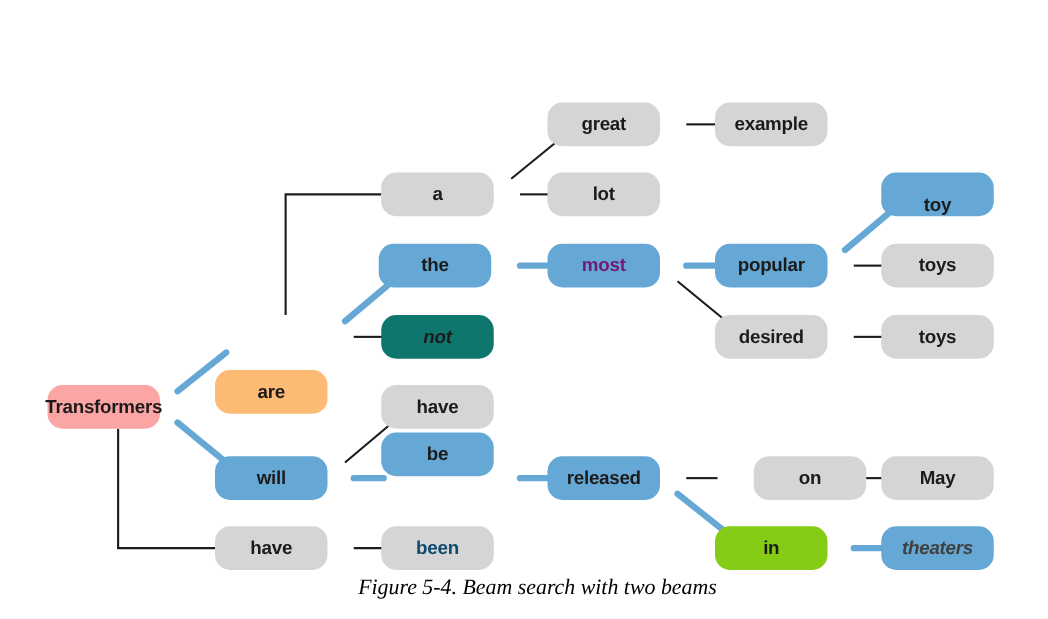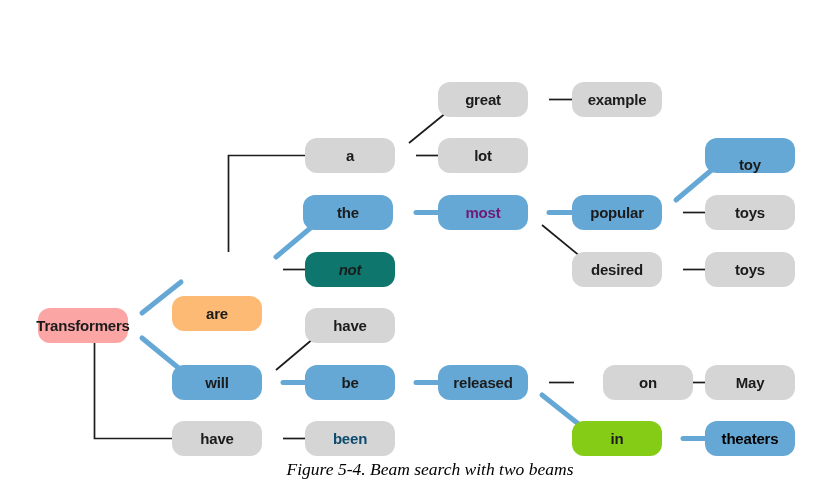--- a/index.html
+++ b/index.html
@@ -90,21 +90,21 @@
       </div>
       <div class="node" style="left: 303px; top: 195px; background: rgb(101, 168, 213); color: rgb(27, 27, 27);">
         <span>the</span>
       </div>
       <div class="node" style="left: 305px; top: 252px; background: #0f766e; color: rgb(27, 27, 27); font-style: italic;">
         <span>not</span>
       </div>
       <div class="node" style="left: 305px; top: 308px; background: rgb(213, 213, 213); color: rgb(27, 27, 27);">
         <span>have</span>
       </div>
-      <div class="node" style="left: 305px; top: 365px; background: rgb(101, 168, 213); color: rgb(27, 27, 27);">
+      <div class="node" style="left: 305px; top: 346px; background: rgb(101, 168, 213); color: rgb(27, 27, 27);">
         <span>be</span>
       </div>
       <div class="node" style="left: 305px; top: 421px; background: rgb(213, 213, 213); color: #0c4a6e;">
         <span>been</span>
       </div>
       <div class="node" style="left: 438px; top: 82px; background: rgb(213, 213, 213); color: rgb(27, 27, 27);">
         <span>great</span>
       </div>
       <div class="node" style="left: 438px; top: 138px; background: rgb(213, 213, 213); color: rgb(27, 27, 27);">
         <span>lot</span>
@@ -135,18 +135,18 @@
       </div>
       <div class="node" style="left: 705px; top: 195px; background: rgb(213, 213, 213); color: rgb(27, 27, 27);">
         <span>toys</span>
       </div>
       <div class="node" style="left: 705px; top: 252px; background: rgb(213, 213, 213); color: rgb(27, 27, 27);">
         <span>toys</span>
       </div>
       <div class="node" style="left: 705px; top: 365px; background: rgb(213, 213, 213); color: rgb(27, 27, 27);">
         <span>May</span>
       </div>
-      <div class="node" style="left: 705px; top: 421px; background: rgb(101, 168, 213); color: #000000;">
+      <div class="node" style="left: 705px; top: 421px; background: rgb(101, 168, 213); color: #404040; font-style: italic;">
         <span>theaters</span>
       </div>
     </div>
   <div class="caption">Figure 5-4. Beam search with two beams</div>
 </div>
 
 </body></html>

